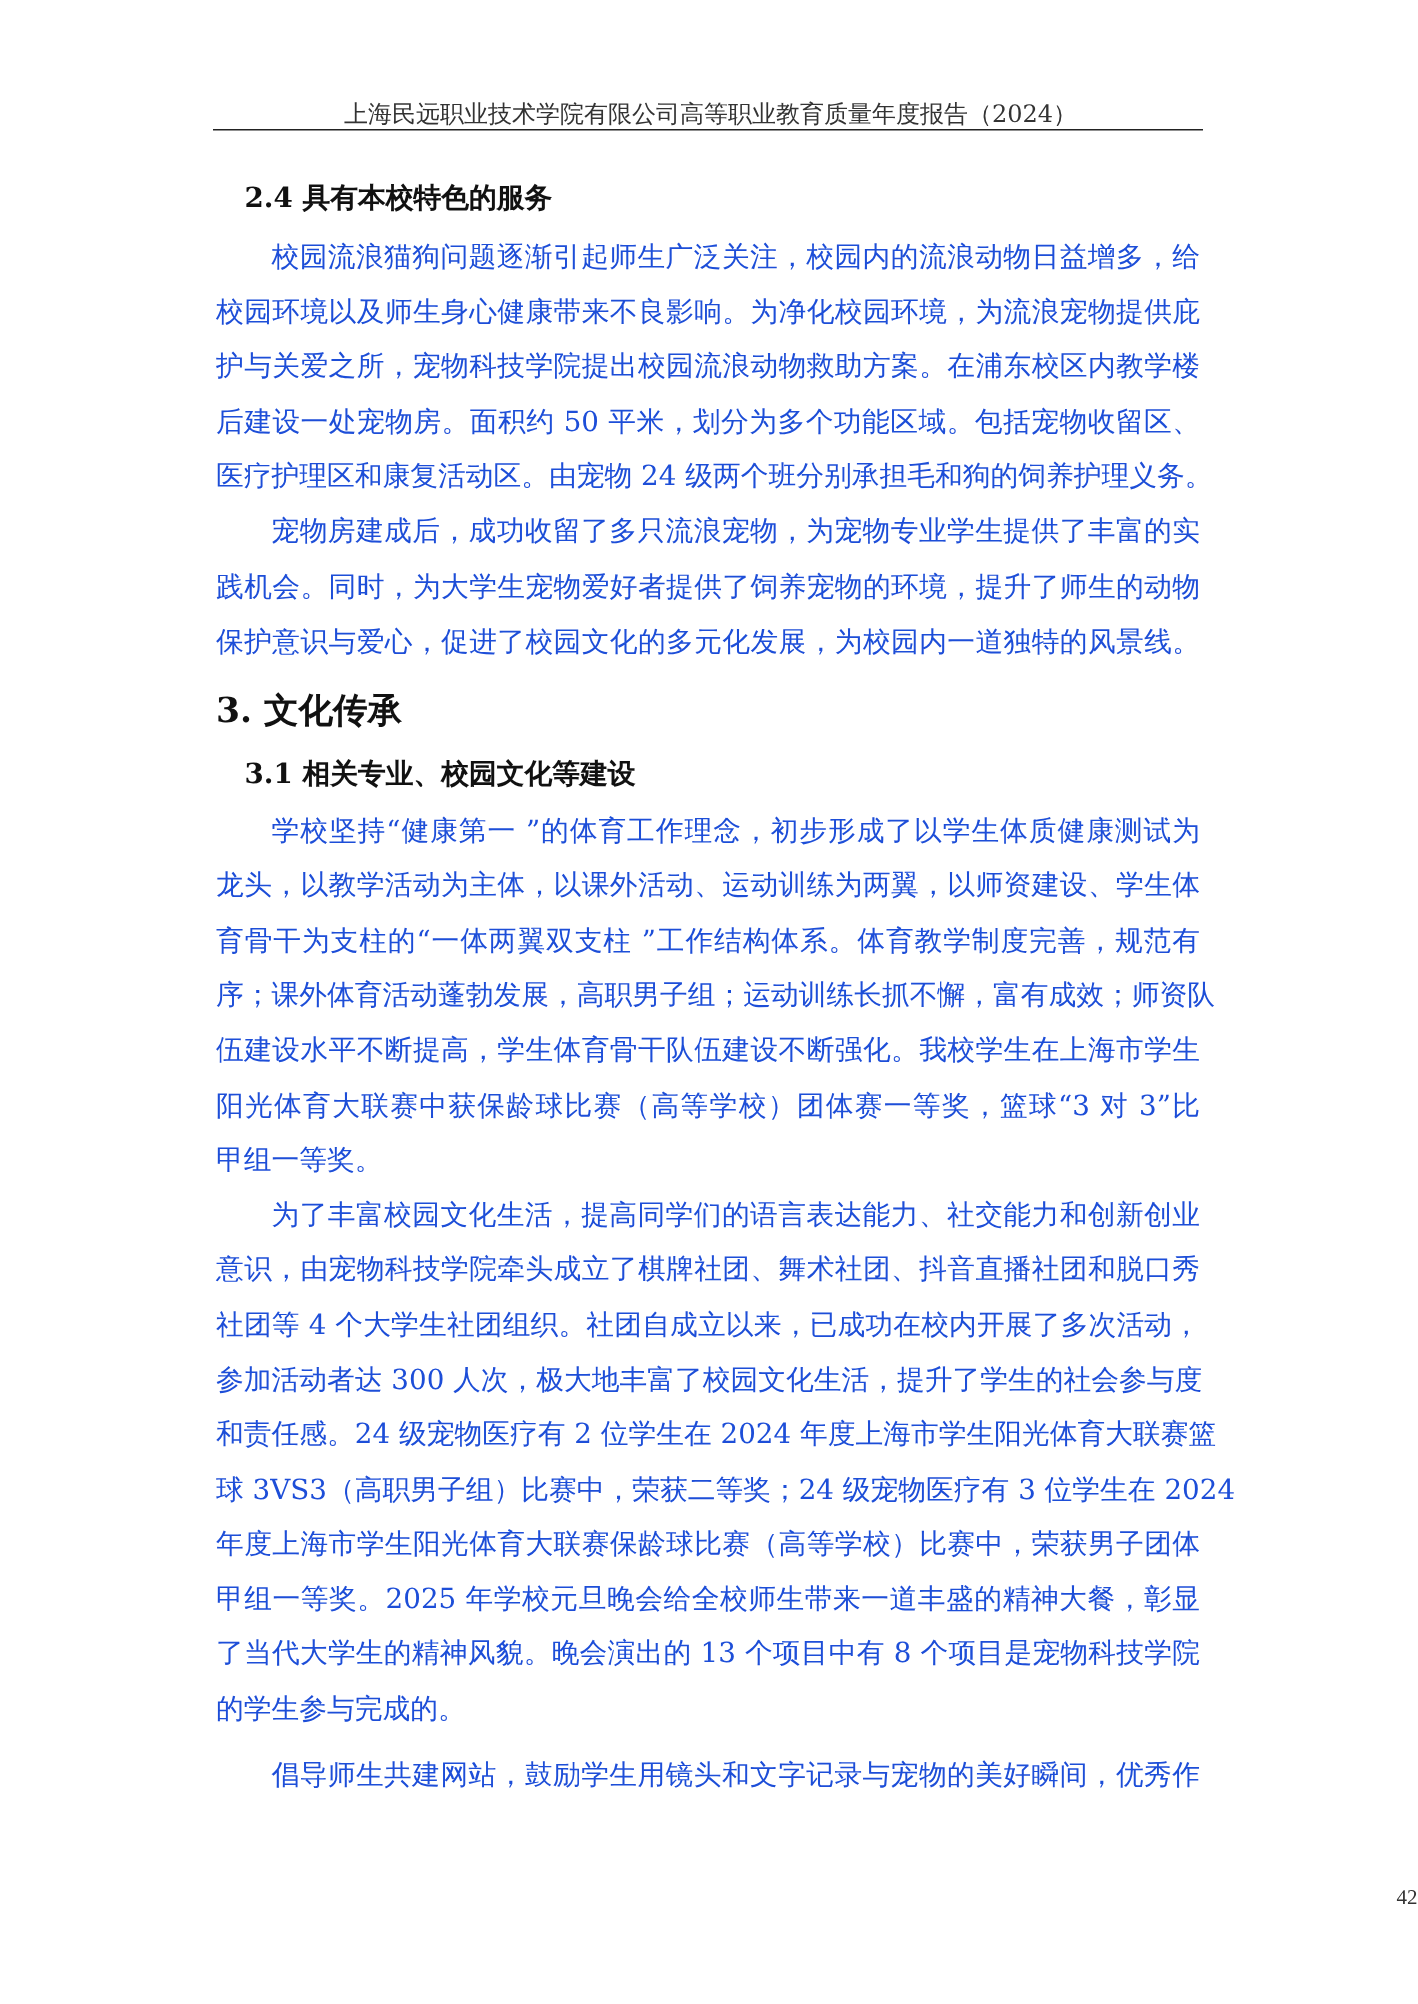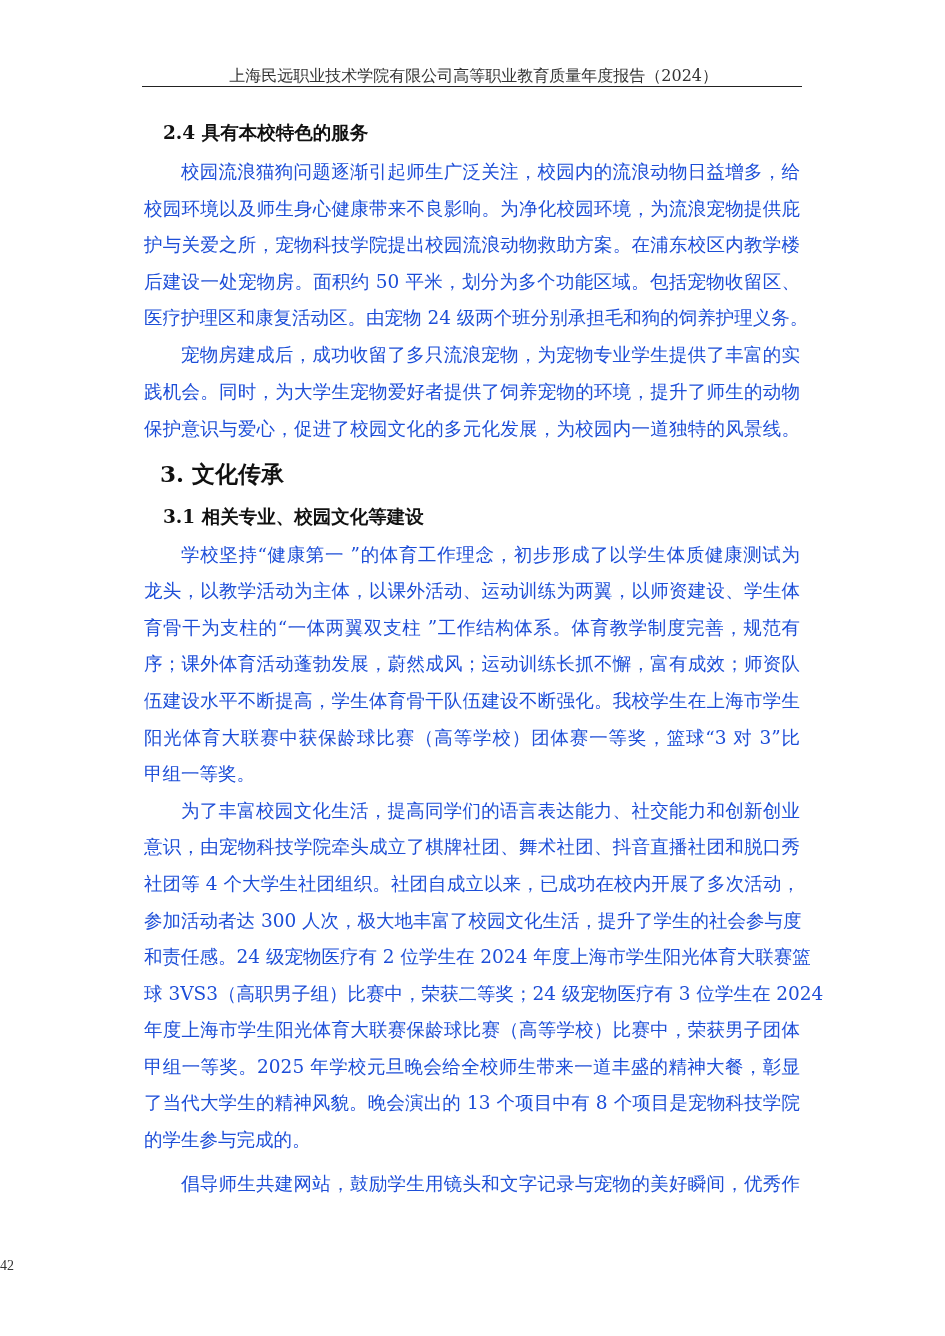--- a/index.html
+++ b/index.html
@@ -10,22 +10,22 @@
     .page-header span { position: absolute; right: 84px; top: 2px; font-size: 16px; color: #333;
                         font-family: "DejaVu Serif", serif; white-space: nowrap; }
     .line { position: absolute; left: 144px; width: 656px; height: 26px; line-height: 26px;
             font-size: 18.5px; white-space: nowrap; text-align: justify; text-align-last: justify;
             color: #1d4ed8; }
     .line.indent { left: 181px; width: 619px; }
     .line.last { text-align-last: left; }
     .h2 { position: absolute; left: 163px; font-size: 18.5px; font-weight: bold; line-height: 26px;
           white-space: nowrap; color: #111; text-align: right; }
     .h1 { position: absolute; left: 144px; font-size: 23px; line-height: 30px; white-space: nowrap;
-          color: #111; font-weight: bold; margin-left: 16px; }
-    .page-number { position: absolute; left: 0; width: 945px; top: 1258px; text-align: left;
+          color: #111; font-weight: bold; }
+    .page-number { position: absolute; left: 0; width: 945px; top: 1258px; text-align: right;
                    font-size: 14px; color: #333; font-family: "Liberation Serif", serif; }
   </style>
 </head>
 <body>
 
 <div class="page-header">
   <span>上海民远职业技术学院有限公司高等职业教育质量年度报告（2024）</span>
 </div>
 
 <div class="h2" style="top:120px">2.4 具有本校特色的服务</div>
@@ -40,21 +40,21 @@
 <div class="line" style="top:379px">践机会。同时，为大学生宠物爱好者提供了饲养宠物的环境，提升了师生的动物</div>
 <div class="line" style="top:416px">保护意识与爱心，促进了校园文化的多元化发展，为校园内一道独特的风景线。</div>
 
 <div class="h1" style="top:459px">3. 文化传承</div>
 
 <div class="h2" style="top:504px">3.1 相关专业、校园文化等建设</div>
 
 <div class="line indent" style="top:542px">学校坚持“健康第一 ”的体育工作理念，初步形成了以学生体质健康测试为</div>
 <div class="line" style="top:578px">龙头，以教学活动为主体，以课外活动、运动训练为两翼，以师资建设、学生体</div>
 <div class="line" style="top:615px">育骨干为支柱的“一体两翼双支柱 ”工作结构体系。体育教学制度完善，规范有</div>
-<div class="line" style="top:651px">序；课外体育活动蓬勃发展，蔚然成风；运动训练长抓不懈，富有成效；师资队</div>
+<div class="line" style="top:651px">序；课外体育活动蓬勃发展，高职男子组；运动训练长抓不懈，富有成效；师资队</div>
 <div class="line" style="top:688px">伍建设水平不断提高，学生体育骨干队伍建设不断强化。我校学生在上海市学生</div>
 <div class="line" style="top:725px">阳光体育大联赛中获保龄球比赛（高等学校）团体赛一等奖，篮球“3 对 3”比</div>
 <div class="line last" style="top:761px">甲组一等奖。</div>
 
 <div class="line indent" style="top:798px">为了丰富校园文化生活，提高同学们的语言表达能力、社交能力和创新创业</div>
 <div class="line" style="top:834px">意识，由宠物科技学院牵头成立了棋牌社团、舞术社团、抖音直播社团和脱口秀</div>
 <div class="line" style="top:871px">社团等 4 个大学生社团组织。社团自成立以来，已成功在校内开展了多次活动，</div>
 <div class="line" style="top:908px">参加活动者达 300 人次，极大地丰富了校园文化生活，提升了学生的社会参与度</div>
 <div class="line" style="top:944px">和责任感。24 级宠物医疗有 2 位学生在 2024 年度上海市学生阳光体育大联赛篮</div>
 <div class="line" style="top:981px">球 3VS3（高职男子组）比赛中，荣获二等奖；24 级宠物医疗有 3 位学生在 2024</div>

